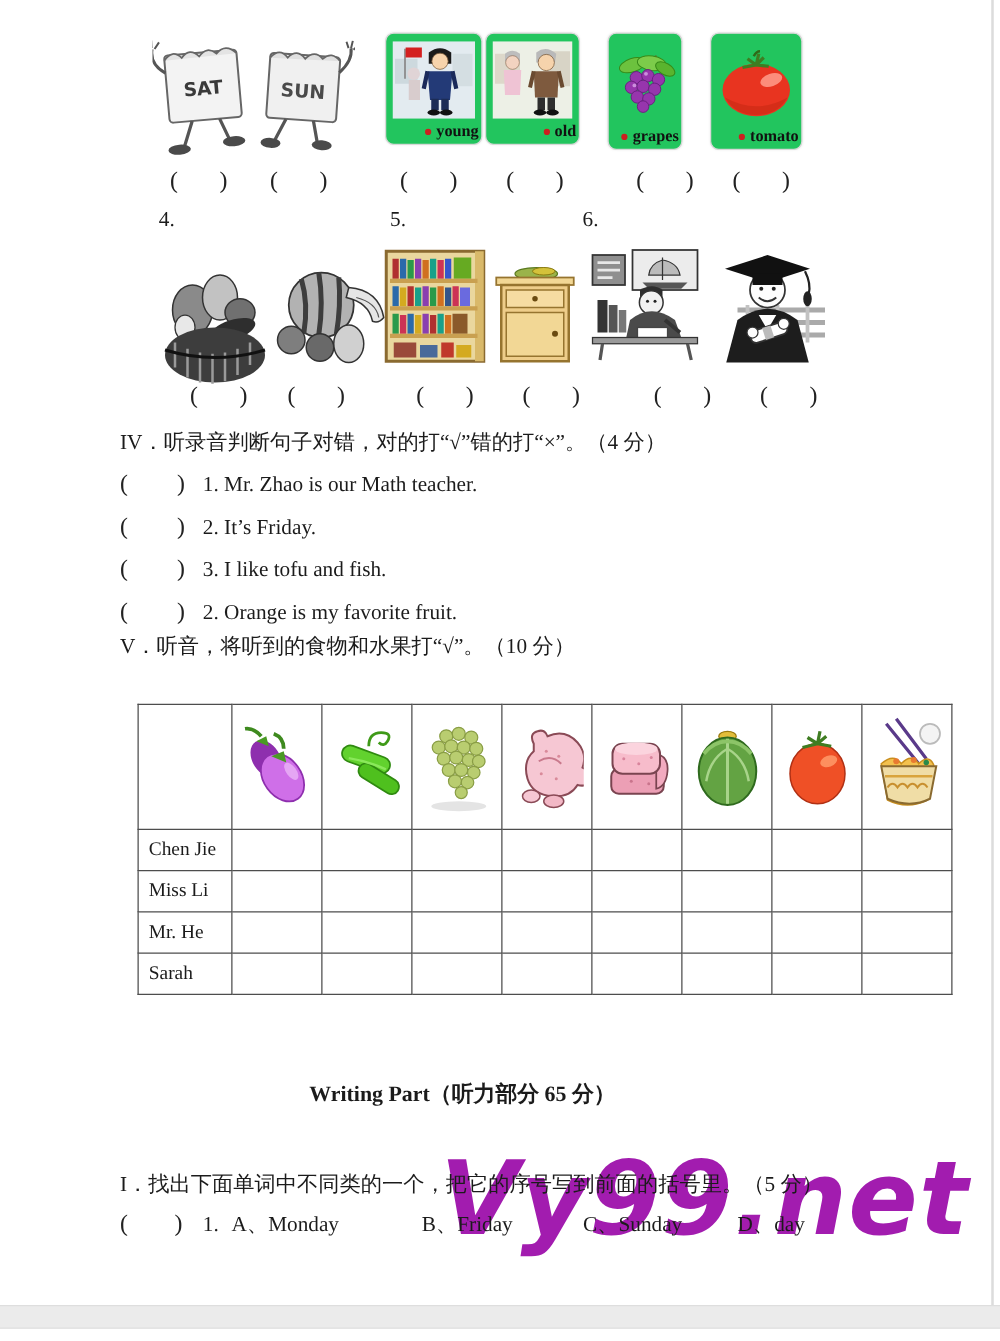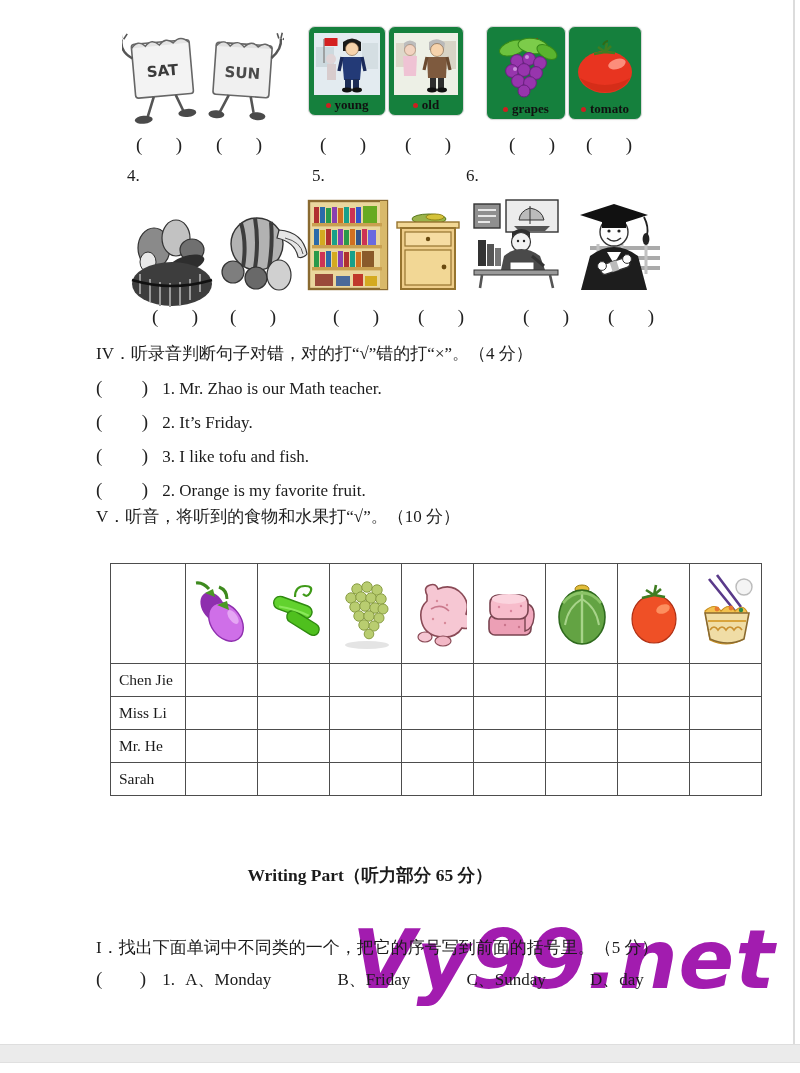--- a/index.html
+++ b/index.html
@@ -4,22 +4,22 @@
 <style>
   html,body{margin:0;padding:0;background:#fff;}
   .page{position:relative;width:800px;height:1073px;background:#ffffff;overflow:hidden;
         font-family:"Liberation Serif",serif;color:#1b1b1b;}
   .abs{position:absolute;}
   .line{font-size:17px;white-space:nowrap;z-index:2;}
   .heading{font-size:17px;white-space:nowrap;z-index:2;}
   .pair{display:inline-flex;justify-content:space-between;width:46px;font-size:19px;color:#222;}
   .pairrow{z-index:2;}
   .num{font-size:17px;z-index:2;}
-  .card{position:absolute;background:#15803d;border:1.5px solid #d8d8d8;border-radius:7px;
-        box-shadow:0 0 2px rgba(0,0,0,.08);display:flex;flex-direction:column;align-items:center;
+  .card{position:absolute;background:#22c55e;border:1.5px solid #d8d8d8;border-radius:7px;
+        box-shadow:0 0 2px rgba(0,0,0,.08);display:flex;flex-direction:column;align-items:flex-end;
         padding:3px 2px 2px;box-sizing:border-box;z-index:2;}
   .card .scene{flex:1;width:100%;display:flex;align-items:center;justify-content:center;}
   .card .lbl{font-weight:bold;font-size:13px;color:#111;display:flex;align-items:center;gap:4px;
              line-height:1.05;padding:1px 0 1px;}
   .dot{width:5px;height:5px;border-radius:50%;background:#cc2020;display:inline-block;}
   .vtable{position:absolute;left:110px;top:563px;border-collapse:collapse;z-index:2;background:#fff;padding-left:19px;}
   .vtable td{border:1.5px solid #4d4d4d;padding:0;}
   .vtable td.namecell{width:66px;height:32px;font-size:15.5px;padding-left:8px;vertical-align:middle;}
   .vtable td.imgcell{width:71px;height:99px;text-align:center;vertical-align:middle;}
   .vtable td.blank{width:71px;height:32px;}
@@ -109,21 +109,21 @@
         <ellipse cx="38" cy="57" rx="5" ry="2.4" fill="#111"></ellipse>
         <ellipse cx="48" cy="57" rx="5" ry="2.4" fill="#111"></ellipse>
       </svg>
     </div>
     <div class="lbl">
       <span class="dot"></span>
       <span>old</span>
     </div>
   </div>
 
-  <div class="card" style="left:486px;top:26px;width:80px;height:94px;">
+  <div class="card" style="left:486px;top:26px;width:60px;height:94px;">
     <div class="scene">
       <svg width="70" height="64" viewBox="0 0 70 64">
         <path d="M38,16 q2,-9 9,-11" stroke="#7a4a1a" stroke-width="2.4" fill="none"></path>
         <ellipse cx="22" cy="14" rx="14" ry="7" fill="#6cc23e" stroke="#378a18" stroke-width="1" transform="rotate(-18 22 14)"></ellipse>
         <ellipse cx="42" cy="12" rx="15" ry="7.5" fill="#7ccc4a" stroke="#378a18" stroke-width="1" transform="rotate(8 42 12)"></ellipse>
         <ellipse cx="56" cy="18" rx="11" ry="6" fill="#5ab42e" stroke="#378a18" stroke-width="1" transform="rotate(30 56 18)"></ellipse>
         <g fill="#9735ad" stroke="#6a1f80" stroke-width="1">
           <circle cx="26" cy="27" r="6.4"></circle>
             <circle cx="38" cy="25" r="6.4"></circle>
             <circle cx="49" cy="29" r="6.4"></circle>

